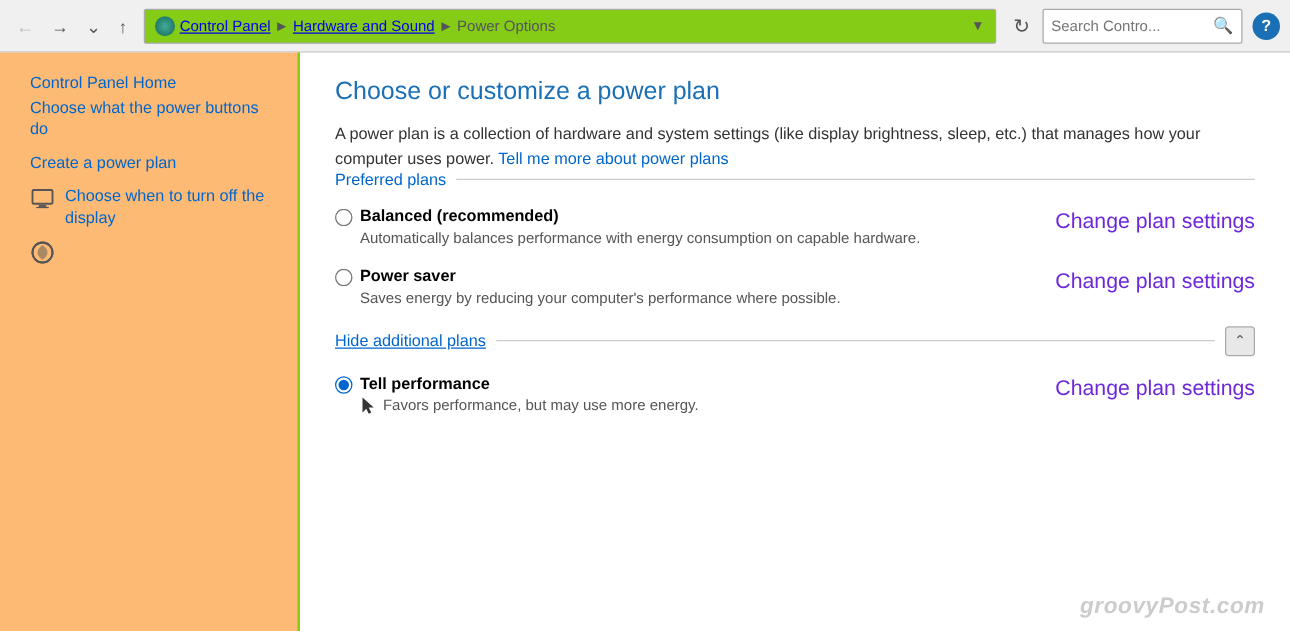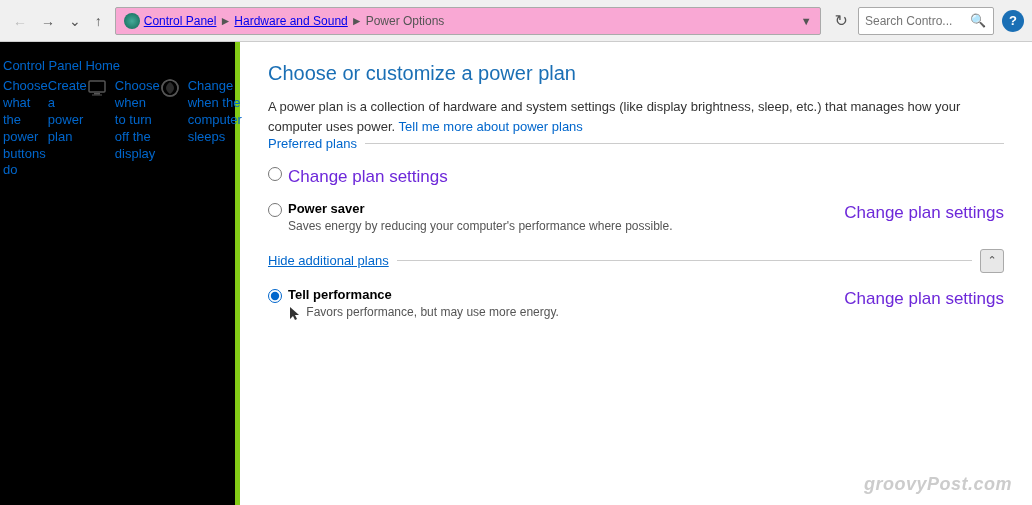--- a/index.html
+++ b/index.html
@@ -30,21 +30,21 @@
       font-size: 14px;
       color: #555;
       padding: 4px 5px;
       border-radius: 3px;
     }
     .nav-btn.disabled { color: #bbb; cursor: default; }
     .address-bar {
       flex: 1;
       display: flex;
       align-items: center;
-      background: #f9a8d4;
+      background: #84cc16;
       border: 1px solid #aaa;
       border-radius: 2px;
       height: 28px;
       padding: 0 8px;
       margin: 0 4px;
       gap: 4px;
     }
     .address-bar .globe-icon {
       width: 16px;
       height: 16px;
@@ -76,21 +76,21 @@
       padding: 4px 6px;
       border-radius: 3px;
     }
     .search-box {
       display: flex;
       align-items: center;
       background: #fff;
       border: 1px solid #aaa;
       border-radius: 2px;
       height: 28px;
-      width: 136px;
+      width: 160px;
       padding: 0 6px;
     }
     .search-box input {
       border: none;
       outline: none;
       font-size: 12px;
       width: 100%;
       color: #999;
     }
     .search-icon { color: #555; font-size: 13px; }
@@ -112,35 +112,35 @@
 
     
     .main-container {
       display: flex;
       height: calc(505px - 42px);
     }
 
     
     .sidebar {
       width: 240px;
-      background: #000000;
-      border-right: 5px solid #84cc16;
-      padding: 16px 3px;
+      background: #fdba74;
+      border-right: 2px solid #84cc16;
+      padding: 16px 24px;
       flex-shrink: 0;
     }
     .sidebar-title {
       color: #0066cc;
       font-size: 13px;
       margin-bottom: 14px;
       text-decoration: none;
       cursor: pointer;
     }
     .sidebar-nav {
       display: flex;
-      flex-direction: row;
+      flex-direction: column;
       gap: 0;
     }
     .sidebar-item {
       display: flex;
       align-items: flex-start;
       gap: 8px;
       padding: 5px 0;
       cursor: pointer;
     }
     .sidebar-item .monitor-icon {
@@ -337,41 +337,44 @@
         </svg>
         <a class="sidebar-link">Choose when to turn off the display</a>
       </div>
 
       <div class="sidebar-item">
         <svg class="monitor-icon" viewBox="0 0 20 20" width="20" height="20">
           <circle cx="10" cy="10" r="8" fill="none" stroke="#555" stroke-width="1.5"></circle>
           <path d="M10 4 Q14 7 14 10 Q14 13 10 16 Q6 13 6 10 Q6 7 10 4Z" fill="#555" opacity="0.5"></path>
           <circle cx="10" cy="10" r="8" fill="none" stroke="#555" stroke-width="1.5"></circle>
         </svg>
-        <a class="sidebar-link">Change when the computer sleeps</a>
       </div>
 
     </nav>
   </div>
 
   <div class="content">
     <h1 class="page-title">Choose or customize a power plan</h1>
 
     <p class="page-desc">
       <span>A power plan is a collection of hardware and system settings (like display brightness, sleep, etc.) that manages how your computer uses power.</span>
       <a href="#">Tell me more about power plans</a>
     </p>
 
     <div class="section-header">
       <span class="section-label">Preferred plans</span>
       <div class="section-line"></div>
     </div>
 
     <div class="plan-option">
       <input type="radio" class="plan-radio" name="power-plan" style="">
+      <div class="plan-info">
+        <div class="plan-name">Balanced (recommended)</div>
+        <div class="plan-desc">Automatically balances performance with energy consumption on capable hardware.</div>
+      </div>
       <a href="#" class="plan-settings-link">Change plan settings</a>
     </div>
 
     <div class="plan-option">
       <input type="radio" class="plan-radio" name="power-plan" style="">
       <div class="plan-info">
         <div class="plan-name">Power saver</div>
         <div class="plan-desc">Saves energy by reducing your computer's performance where possible.</div>
       </div>
       <a href="#" class="plan-settings-link">Change plan settings</a>

